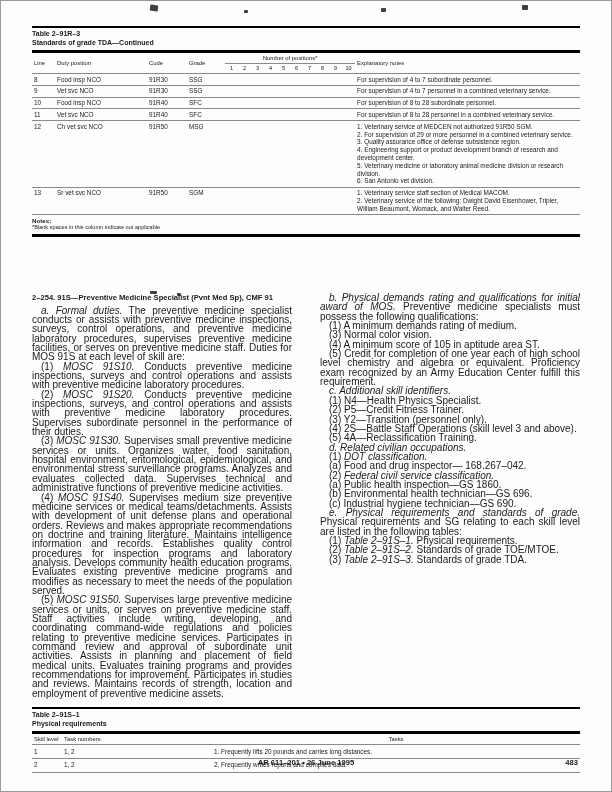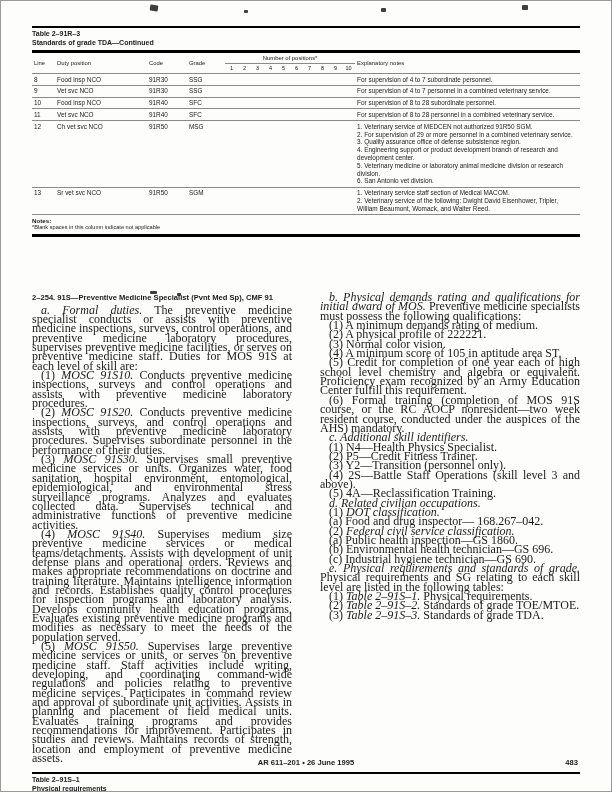--- a/index.html
+++ b/index.html
@@ -29,21 +29,21 @@
 
   .t2 { margin-top:9px; border-top:2px solid #000; }
   .t2 table { border-bottom:1px solid #8a8a8a; }
   .t2 th.center { text-align:center; }
   .t2 td { padding:2.5px 2px; }
 
   
   .body-cols { display:flex; gap:28px; margin:56px 31px 0; min-height:394px; align-items:flex-start; }
   .col { width:264px; }
   .sec-heading { font-family:"Liberation Sans",sans-serif; font-weight:bold; font-size:7.6px; line-height:9.6px; margin-bottom:3px; }
-  .para { font-family:Liberation Serif, serif; font-size:12px; line-height:9.35px; text-align:justify; text-indent:9px; }
+  .para { font-family:Liberation Sans, sans-serif; font-size:10px; line-height:9.35px; text-align:justify; text-indent:9px; }
   .para .lead { font-style:italic; }
 
   
   .footer { position:absolute; left:31px; right:31px; top:757px; height:12px;
             font-family:"Liberation Sans",sans-serif; font-weight:bold; font-size:7.6px; }
   .f-center { position:absolute; left:0; right:0; text-align:center; }
   .f-page { position:absolute; right:2px; }
 </style>
 </head>
 <body>
@@ -166,25 +166,23 @@
       <p class="para"><span>(1)</span> <span class="lead">MOSC 91S10.</span> <span>Conducts preventive medicine inspections, surveys and control operations and assists with preventive medicine laboratory procedures.</span></p>
       <p class="para"><span>(2)</span> <span class="lead">MOSC 91S20.</span> <span>Conducts preventive medicine inspections, surveys, and control operations and assists with preventive medicine laboratory procedures. Supervises subordinate personnel in the performance of their duties.</span></p>
       <p class="para"><span>(3)</span> <span class="lead">MOSC 91S30.</span> <span>Supervises small preventive medicine services or units. Organizes water, food sanitation, hospital environment, entomological, epidemiological, and environmental stress surveillance programs. Analyzes and evaluates collected data. Supervises technical and administrative functions of preventive medicine activities.</span></p>
       <p class="para"><span>(4)</span> <span class="lead">MOSC 91S40.</span> <span>Supervises medium size preventive medicine services or medical teams/detachments. Assists with development of unit defense plans and operational orders. Reviews and makes appropriate recommendations on doctrine and training literature. Maintains intelligence information and records. Establishes quality control procedures for inspection programs and laboratory analysis. Develops community health education programs. Evaluates existing preventive medicine programs and modifies as necessary to meet the needs of the population served.</span></p>
       <p class="para"><span>(5)</span> <span class="lead">MOSC 91S50.</span> <span>Supervises large preventive medicine services or units, or serves on preventive medicine staff. Staff activities include writing, developing, and coordinating command-wide regulations and policies relating to preventive medicine services. Participates in command review and approval of subordinate unit activities. Assists in planning and placement of field medical units. Evaluates training programs and provides recommendations for improvement. Participates in studies and reviews. Maintains records of strength, location and employment of preventive medicine assets.</span></p>
     </div>
 
     <div class="col">
       <p class="para"><span></span> <span class="lead">b. Physical demands rating and qualifications for initial award of MOS.</span> <span>Preventive medicine specialists must possess the following qualifications:</span></p>
       <p class="para"><span>(1)</span> <span class="lead"></span> <span>A minimum demands rating of medium.</span></p>
-      <p class="para"><span>(2)</span> <span class="lead"></span> <span>A physical profile of 222221.</span></p>
       <p class="para"><span>(3)</span> <span class="lead"></span> <span>Normal color vision.</span></p>
       <p class="para"><span>(4)</span> <span class="lead"></span> <span>A minimum score of 105 in aptitude area ST.</span></p>
       <p class="para"><span>(5)</span> <span class="lead"></span> <span>Credit for completion of one year each of high school level chemistry and algebra or equivalent. Proficiency exam recognized by an Army Education Center fulfill this requirement.</span></p>
-      <p class="para"><span>(6)</span> <span class="lead"></span> <span>Formal training (completion of MOS 91S course, or the RC AOCP nonresident—two week resident course, conducted under the auspices of the AHS) mandatory.</span></p>
       <p class="para"><span></span> <span class="lead">c. Additional skill identifiers.</span> <span></span></p>
       <p class="para"><span>(1)</span> <span class="lead"></span> <span>N4—Health Physics Specialist.</span></p>
       <p class="para"><span>(2)</span> <span class="lead"></span> <span>P5—Credit Fitness Trainer.</span></p>
       <p class="para"><span>(3)</span> <span class="lead"></span> <span>Y2—Transition (personnel only).</span></p>
       <p class="para"><span>(4)</span> <span class="lead"></span> <span>2S—Battle Staff Operations (skill level 3 and above).</span></p>
       <p class="para"><span>(5)</span> <span class="lead"></span> <span>4A—Reclassification Training.</span></p>
       <p class="para"><span></span> <span class="lead">d. Related civilian occupations.</span> <span></span></p>
       <p class="para"><span>(1)</span> <span class="lead">DOT classification.</span> <span></span></p>
       <p class="para"><span>(a)</span> <span class="lead"></span> <span>Food and drug inspector— 168.267–042.</span></p>
       <p class="para"><span>(2)</span> <span class="lead">Federal civil service classification.</span> <span></span></p>

